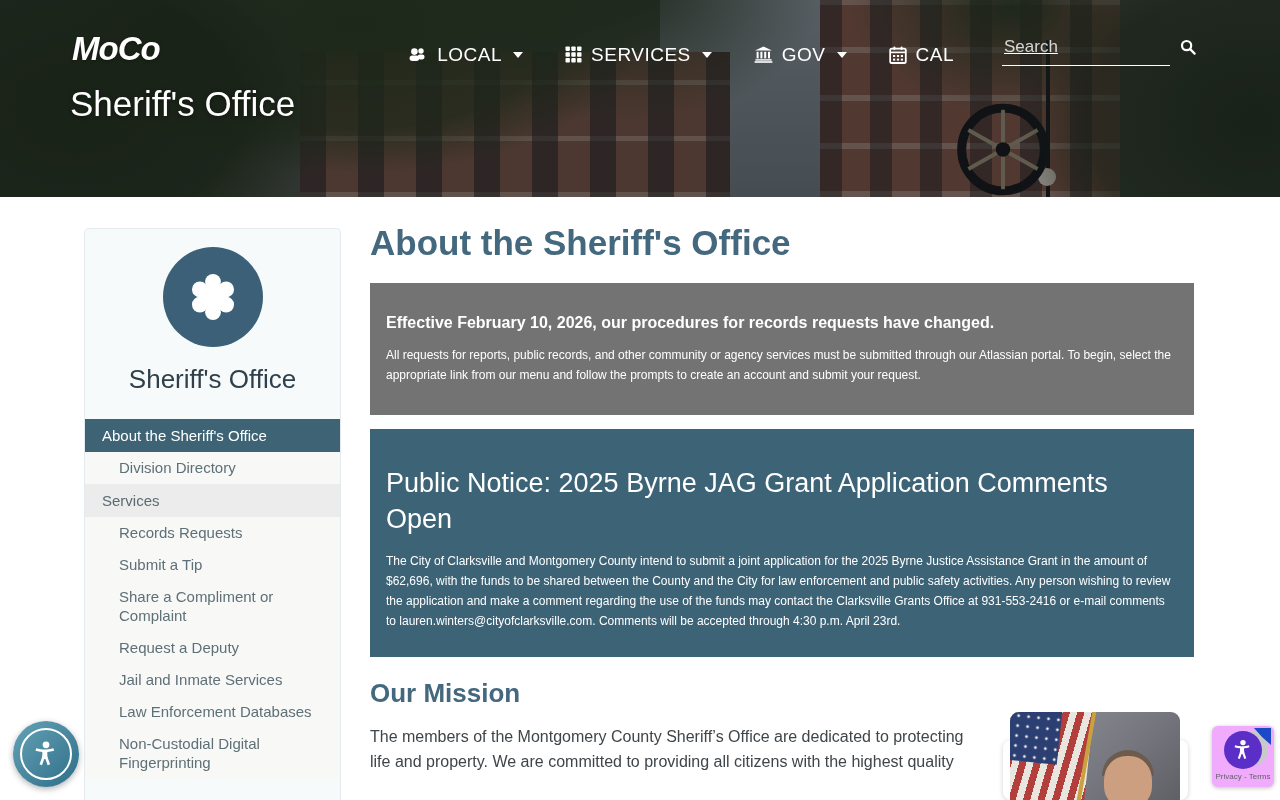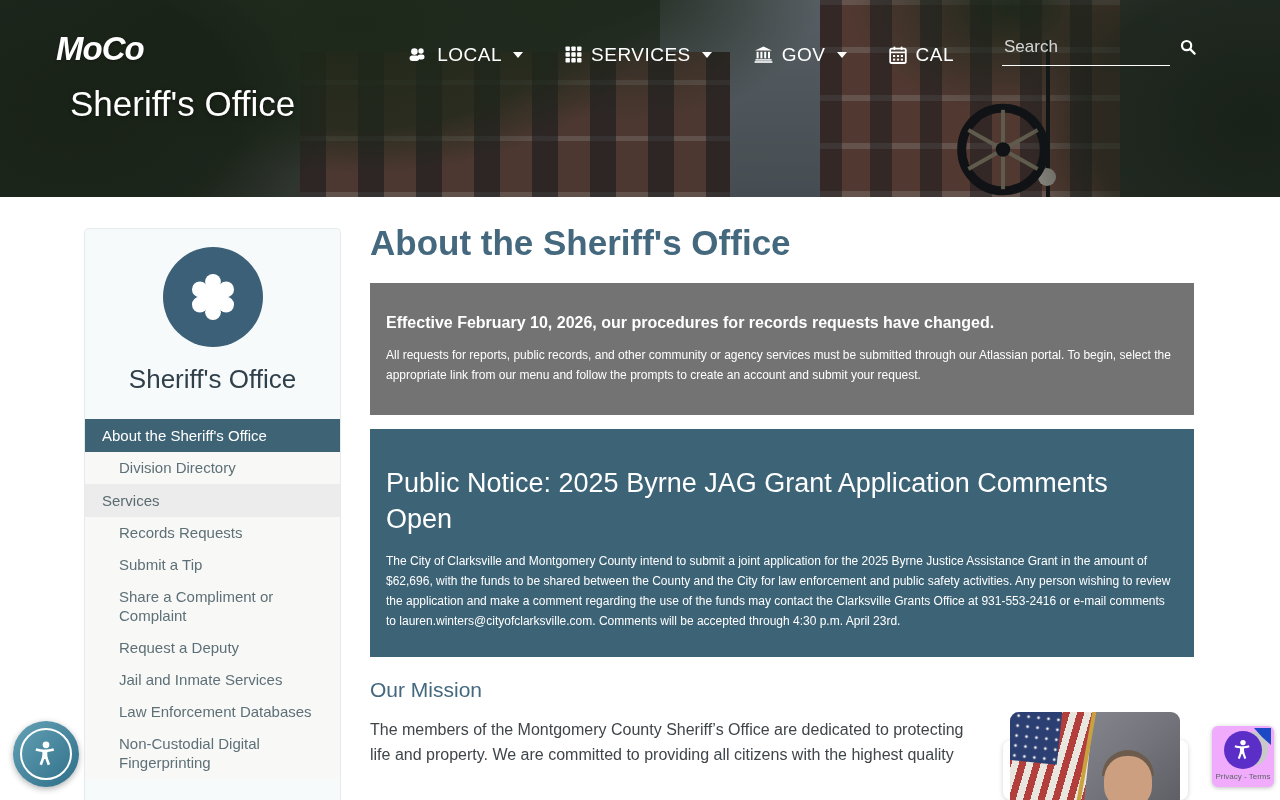--- a/index.html
+++ b/index.html
@@ -26,30 +26,30 @@
       radial-gradient(ellipse 280px 200px at 49% -8%, rgba(40,56,32,0.9) 0%, rgba(40,56,32,0) 70%),
       radial-gradient(ellipse 300px 250px at 98% 62%, rgba(33,47,29,0.92) 0%, rgba(33,47,29,0.6) 55%, rgba(33,47,29,0) 76%),
       radial-gradient(ellipse 230px 150px at 79% 4%, rgba(40,56,34,0.92) 0%, rgba(40,56,34,0) 70%); }
   .lamp-pole { position:absolute; left:1046px; top:40px; width:4px; height:157px; background:#15181c; }
   .lamp-globe { position:absolute; left:1038px; top:168px; width:18px; height:18px; border-radius:50%; background:#d9d4c6; }
   .wheel { position:absolute; left:918px; top:102px; }
   .hero-overlay { position:absolute; inset:0; background:rgba(8,10,13,0.40); }
 
   
   .navbar { position:absolute; left:0; top:26px; width:1280px; height:46px; display:flex; align-items:center;
-            padding:0 84px 0 56px; color:#fff;gap:13px; }
+            padding:0 84px 0 72px; color:#fff;gap:13px; }
   .logo { font-size:33px; font-weight:800; letter-spacing:-1px; color:#fff; cursor:pointer;
           text-shadow:0 1px 3px rgba(0,0,0,0.35); font-style:italic; }
   .nav-items { margin-left:auto; display:flex; align-items:flex-end; gap:42px; }
   .nav-item { display:flex; align-items:center; gap:9px; color:#fff; font-size:19px; letter-spacing:0.5px;
               cursor:pointer; text-decoration:none; }
   .nav-item svg { display:block; }
   .caret { width:0; height:0; border-left:5px solid transparent; border-right:5px solid transparent;
            border-top:6px solid #fff; margin-left:2px; }
-  .search-wrap { display:flex; align-items:flex-end; gap:10px; margin-left:6px; }
+  .search-wrap { display:flex; align-items:flex-end; gap:10px; margin-left:6px;text-decoration:underline; }
   .search-input { width:168px; background:transparent; border:none; border-bottom:1.5px solid #fff;
                   color:#fff; font-size:17px; padding:4px 2px 8px; outline:none; }
   .search-input::placeholder { color:rgba(255,255,255,0.8); }
   .search-btn { background:none; border:none; cursor:pointer; padding:0 0 8px; }
   .hero-title { position:absolute; left:70px; top:84px; color:#fff; font-size:35px; font-weight:500;
                 text-shadow:0 1px 4px rgba(0,0,0,0.4); }
 
   
   .sidebar { position:absolute; left:84px; top:228px; width:257px; height:572px; background:#f7fafb;
              border:1px solid #e4ebee; border-bottom:none; border-radius:5px 5px 0 0; overflow:hidden; }
@@ -65,21 +65,21 @@
   .menu-row.section { background:#ececec; color:#5a6b70; padding-top:7px; padding-bottom:7px; }
 
   
   .main { position:absolute; left:370px; top:222px; width:824px; }
   .page-h1 { font-size:35px; line-height:42px; color:#44687e; font-weight:600; margin-bottom:19px; }
   .teal-box { background:#737373; color:#fff; padding:30px 16px; }
   .teal-box .lead { font-weight:700; font-size:16px; line-height:20px; margin-bottom:12px; }
   .teal-box p, .dark-box p { font-size:12px; line-height:20px; }
   .dark-box { background:#3d6377; color:#fff; padding:36px 16px 26px; margin-top:14px; }
   .dark-box h2 { font-size:27px; line-height:36px; font-weight:500; margin-bottom:14px; max-width:780px; }
-  .mission-h2 { font-size:21px; color:#44687e; font-weight:400; margin-top:21px; }
+  .mission-h2 { font-size:26px; color:#44687e; font-weight:700; margin-top:21px; }
   .mission-p { font-size:16px; line-height:24.5px; color:#3f4549; margin-top:16px; width:612px; }
 
   
   .portrait-card { position:absolute; left:1003px; top:740px; width:185px; height:60px; background:#fff;
                    border-radius:8px; box-shadow:0 1px 5px rgba(0,0,0,0.18); }
   .portrait { position:absolute; left:1010px; top:712px; width:170px; height:88px; border-radius:9px 9px 0 0;
               overflow:hidden; background:linear-gradient(135deg,#90909a 0%,#76777e 60%,#5f6066 100%); }
   .flag { position:absolute; left:-8px; top:-10px; width:86px; height:120px; transform:rotate(6deg);
           background:repeating-linear-gradient(100deg,#b23f3c 0 7px,#e9e5df 7px 14px); }
   .canton { position:absolute; left:-8px; top:-10px; width:58px; height:60px; transform:rotate(6deg);

